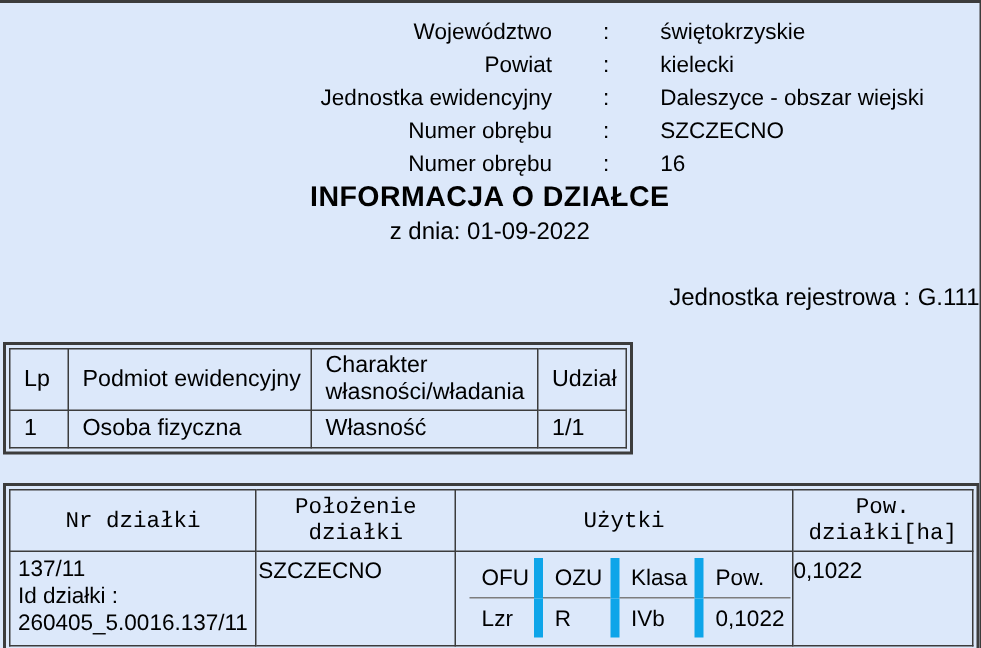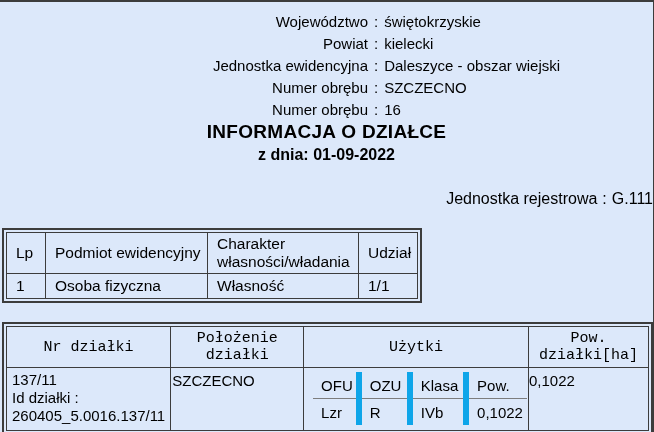--- a/index.html
+++ b/index.html
@@ -10,27 +10,27 @@
     border-right:1px solid #3c3c3c;
     box-sizing:border-box;
     font-family:"Liberation Sans", sans-serif;
     color:#000;
     overflow:hidden;
   }
   .page { width:100%; height:100%; }
 
   
   .header-block { padding-top:9px; }
-  .hline { display:flex; line-height:22px; font-size:15px; }
+  .hline { display:flex; line-height:22px; font-size:15px;gap:28px; }
   .hlabel { flex:0 0 368px; text-align:right; white-space:nowrap; }
   .hsep { padding:0 6px; }
   .hval { white-space:nowrap; }
 
   .title { text-align:center; font-weight:bold; font-size:19px; letter-spacing:0.3px; }
-  .subtitle { text-align:center; font-size:16px; margin-top:3px;font-weight:bold; }
+  .subtitle { text-align:center; font-size:16px; margin-top:3px; }
 
   .registry { font-size:16px; margin:26px 0 0 8px;text-align:right; }
   .registry .hsep { padding:0 5px; }
 
   
   .tbl-wrap {
     display:inline-block;
     border:2px solid #3c3c3c;
     padding:2px;
     margin-left:2px;
@@ -88,21 +88,21 @@
       <span class="hlabel">Województwo</span>
         <span class="hsep">:</span>
         <span class="hval">świętokrzyskie</span>
     </div>
     <div class="hline">
       <span class="hlabel">Powiat</span>
         <span class="hsep">:</span>
         <span class="hval">kielecki</span>
     </div>
     <div class="hline">
-      <span class="hlabel">Jednostka ewidencyjna</span>
+      <span class="hlabel">Jednostka ewidencyjny</span>
         <span class="hsep">:</span>
         <span class="hval">Daleszyce - obszar wiejski</span>
     </div>
     <div class="hline">
       <span class="hlabel">Numer obrębu</span>
         <span class="hsep">:</span>
         <span class="hval">SZCZECNO</span>
     </div>
     <div class="hline">
       <span class="hlabel">Numer obrębu</span>

